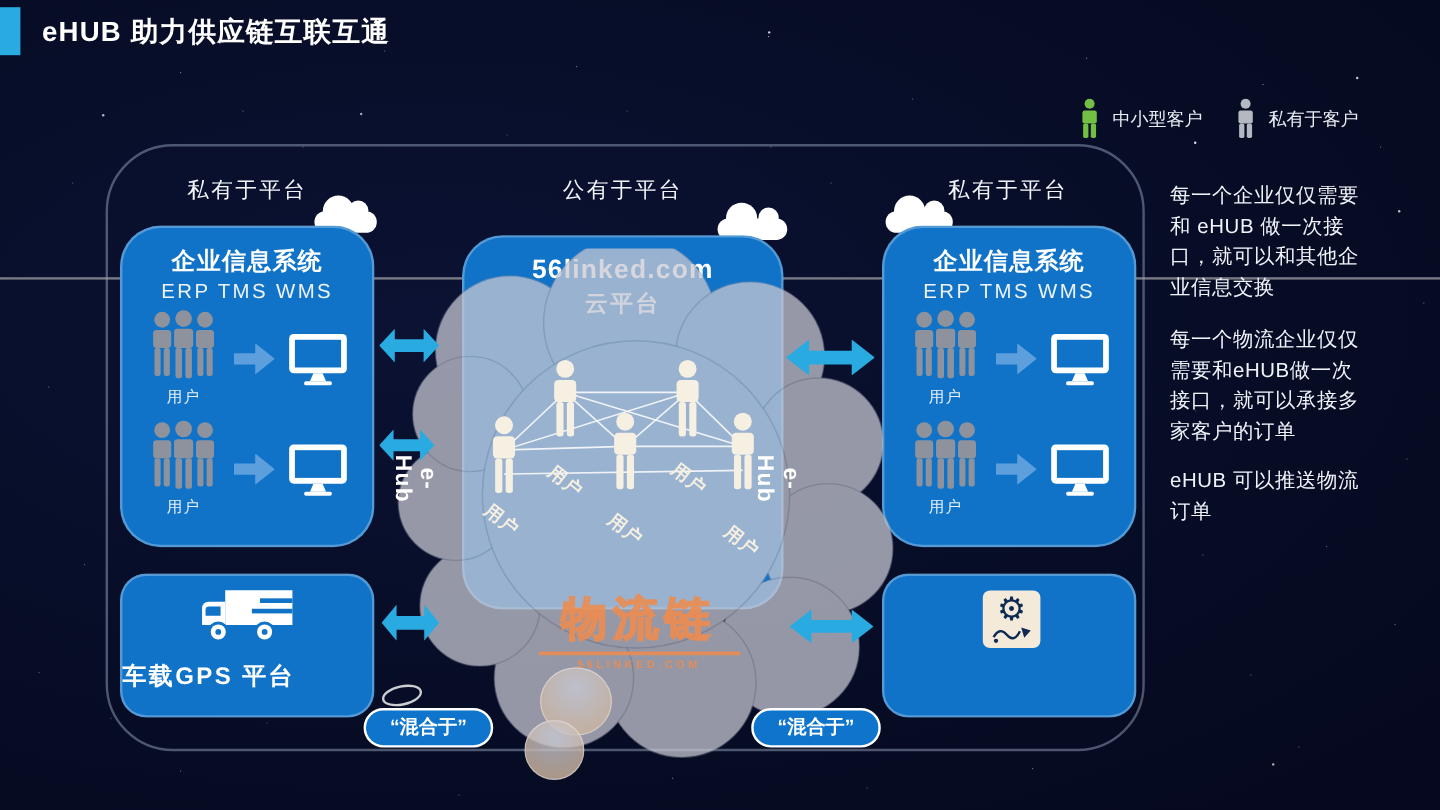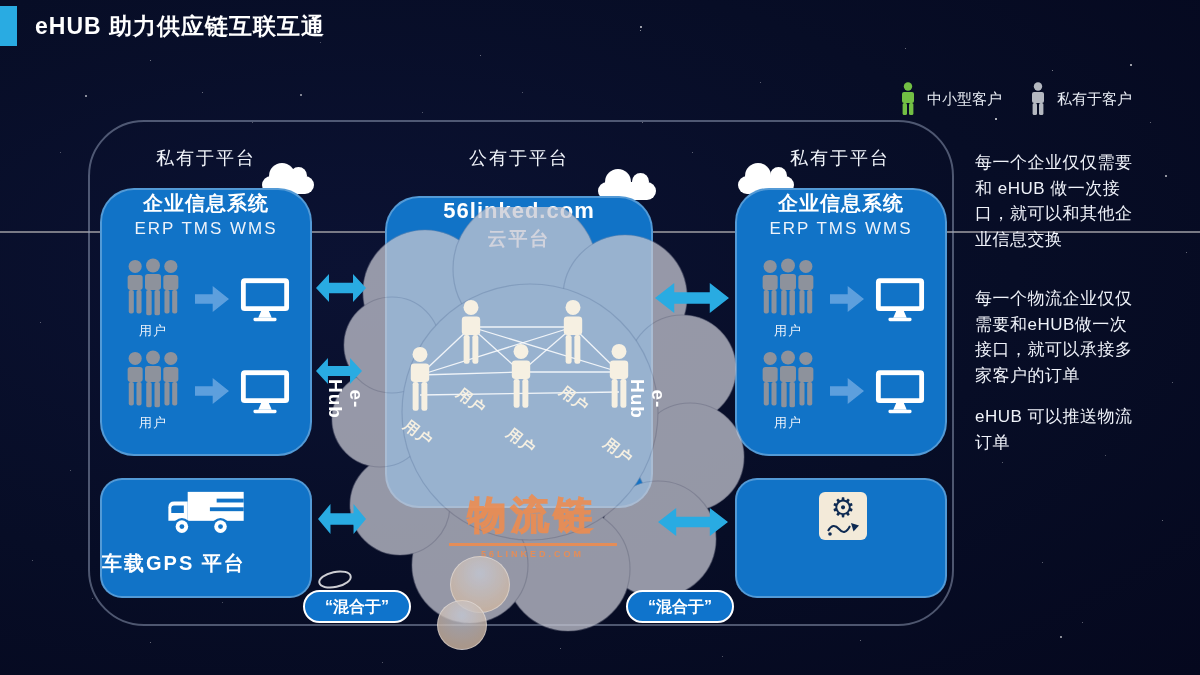--- a/index.html
+++ b/index.html
@@ -40,21 +40,21 @@
   .legend-item{display:flex;align-items:center;gap:9px;}
   .legend-label{font-size:15px;color:#e9edf5;}
 
   .outline{position:absolute;left:88px;top:120px;width:862px;height:502px;border:2px solid rgba(150,162,188,.5);
     border-radius:56px;}
 
   .col-header{position:absolute;top:146px;font-size:18px;letter-spacing:2px;color:#f2f5fb;width:220px;text-align:center;}
 
   
   .bluebox{position:absolute;background:#1173c7;border:2px solid rgba(255,255,255,.28);border-radius:34px;box-sizing:border-box;}
-  .box-title{text-align:center;font-size:20px;font-weight:bold;letter-spacing:1px;}
+  .box-title{text-align:center;font-size:20px;font-weight:bold;margin-top:14px;letter-spacing:1px;}
   .box-sub{text-align:center;font-size:17px;margin-top:2px;letter-spacing:2px;color:#eef3fa;}
   .row{position:absolute;left:0;width:100%;display:flex;align-items:center;justify-content:space-between;
     padding:0 20px;box-sizing:border-box;}
   .userwrap{display:flex;flex-direction:column;align-items:center;}
   .user-label{font-size:13px;color:#eaf1fa;margin-top:2px;letter-spacing:1px;}
 
   .sarrow{width:34px;height:26px;background:#5d9fdd;
     clip-path:polygon(0 32%,52% 32%,52% 0,100% 50%,52% 100%,52% 68%,0 68%);}
   .darrow{position:absolute;background:#29abe2;
     clip-path:polygon(0 50%,26% 0,26% 31%,74% 31%,74% 0,100% 50%,74% 100%,74% 69%,26% 69%,26% 100%);}
@@ -78,21 +78,21 @@
   .pill{position:absolute;top:590px;height:33px;line-height:30px;background:#0f74cc;border:2px solid #fff;
     border-radius:17px;padding:0 20px;font-size:16px;font-weight:bold;box-sizing:border-box;}
 
   .bubble{position:absolute;border-radius:50%;border:1px solid rgba(255,255,255,.35);
     background:radial-gradient(circle at 50% 30%, rgba(198,202,214,.78) 0%, rgba(205,182,162,.82) 75%);}
   .bubble-ring{position:absolute;left:318px;top:571px;width:30px;height:13px;border-radius:50%;
     border:2px solid rgba(255,255,255,.8);transform:rotate(-12deg);}
 
   .notes{position:absolute;left:975px;top:150px;width:160px;font-size:17px;line-height:1.5;letter-spacing:.5px;color:#f0f3fa;}
   .notes p{margin:0;}
-  .notes p.n1{margin-bottom:34px;}
+  .notes p.n1{margin-bottom:18px;}
   .notes p.n2{margin-bottom:16px;}
   .notes p.n3{margin-bottom:16px;}
 
   .bottom-label{position:absolute;width:100%;text-align:left;font-size:20px;font-weight:bold;letter-spacing:2px;}
   .iot-icon{position:absolute;left:82px;top:12px;width:48px;height:48px;background:#f3ead9;border-radius:6px;
     display:flex;flex-direction:column;align-items:center;justify-content:center;}
   .gear{font-size:27px;line-height:27px;color:#0e2a52;}
 </style>
 </head>
 <body>

